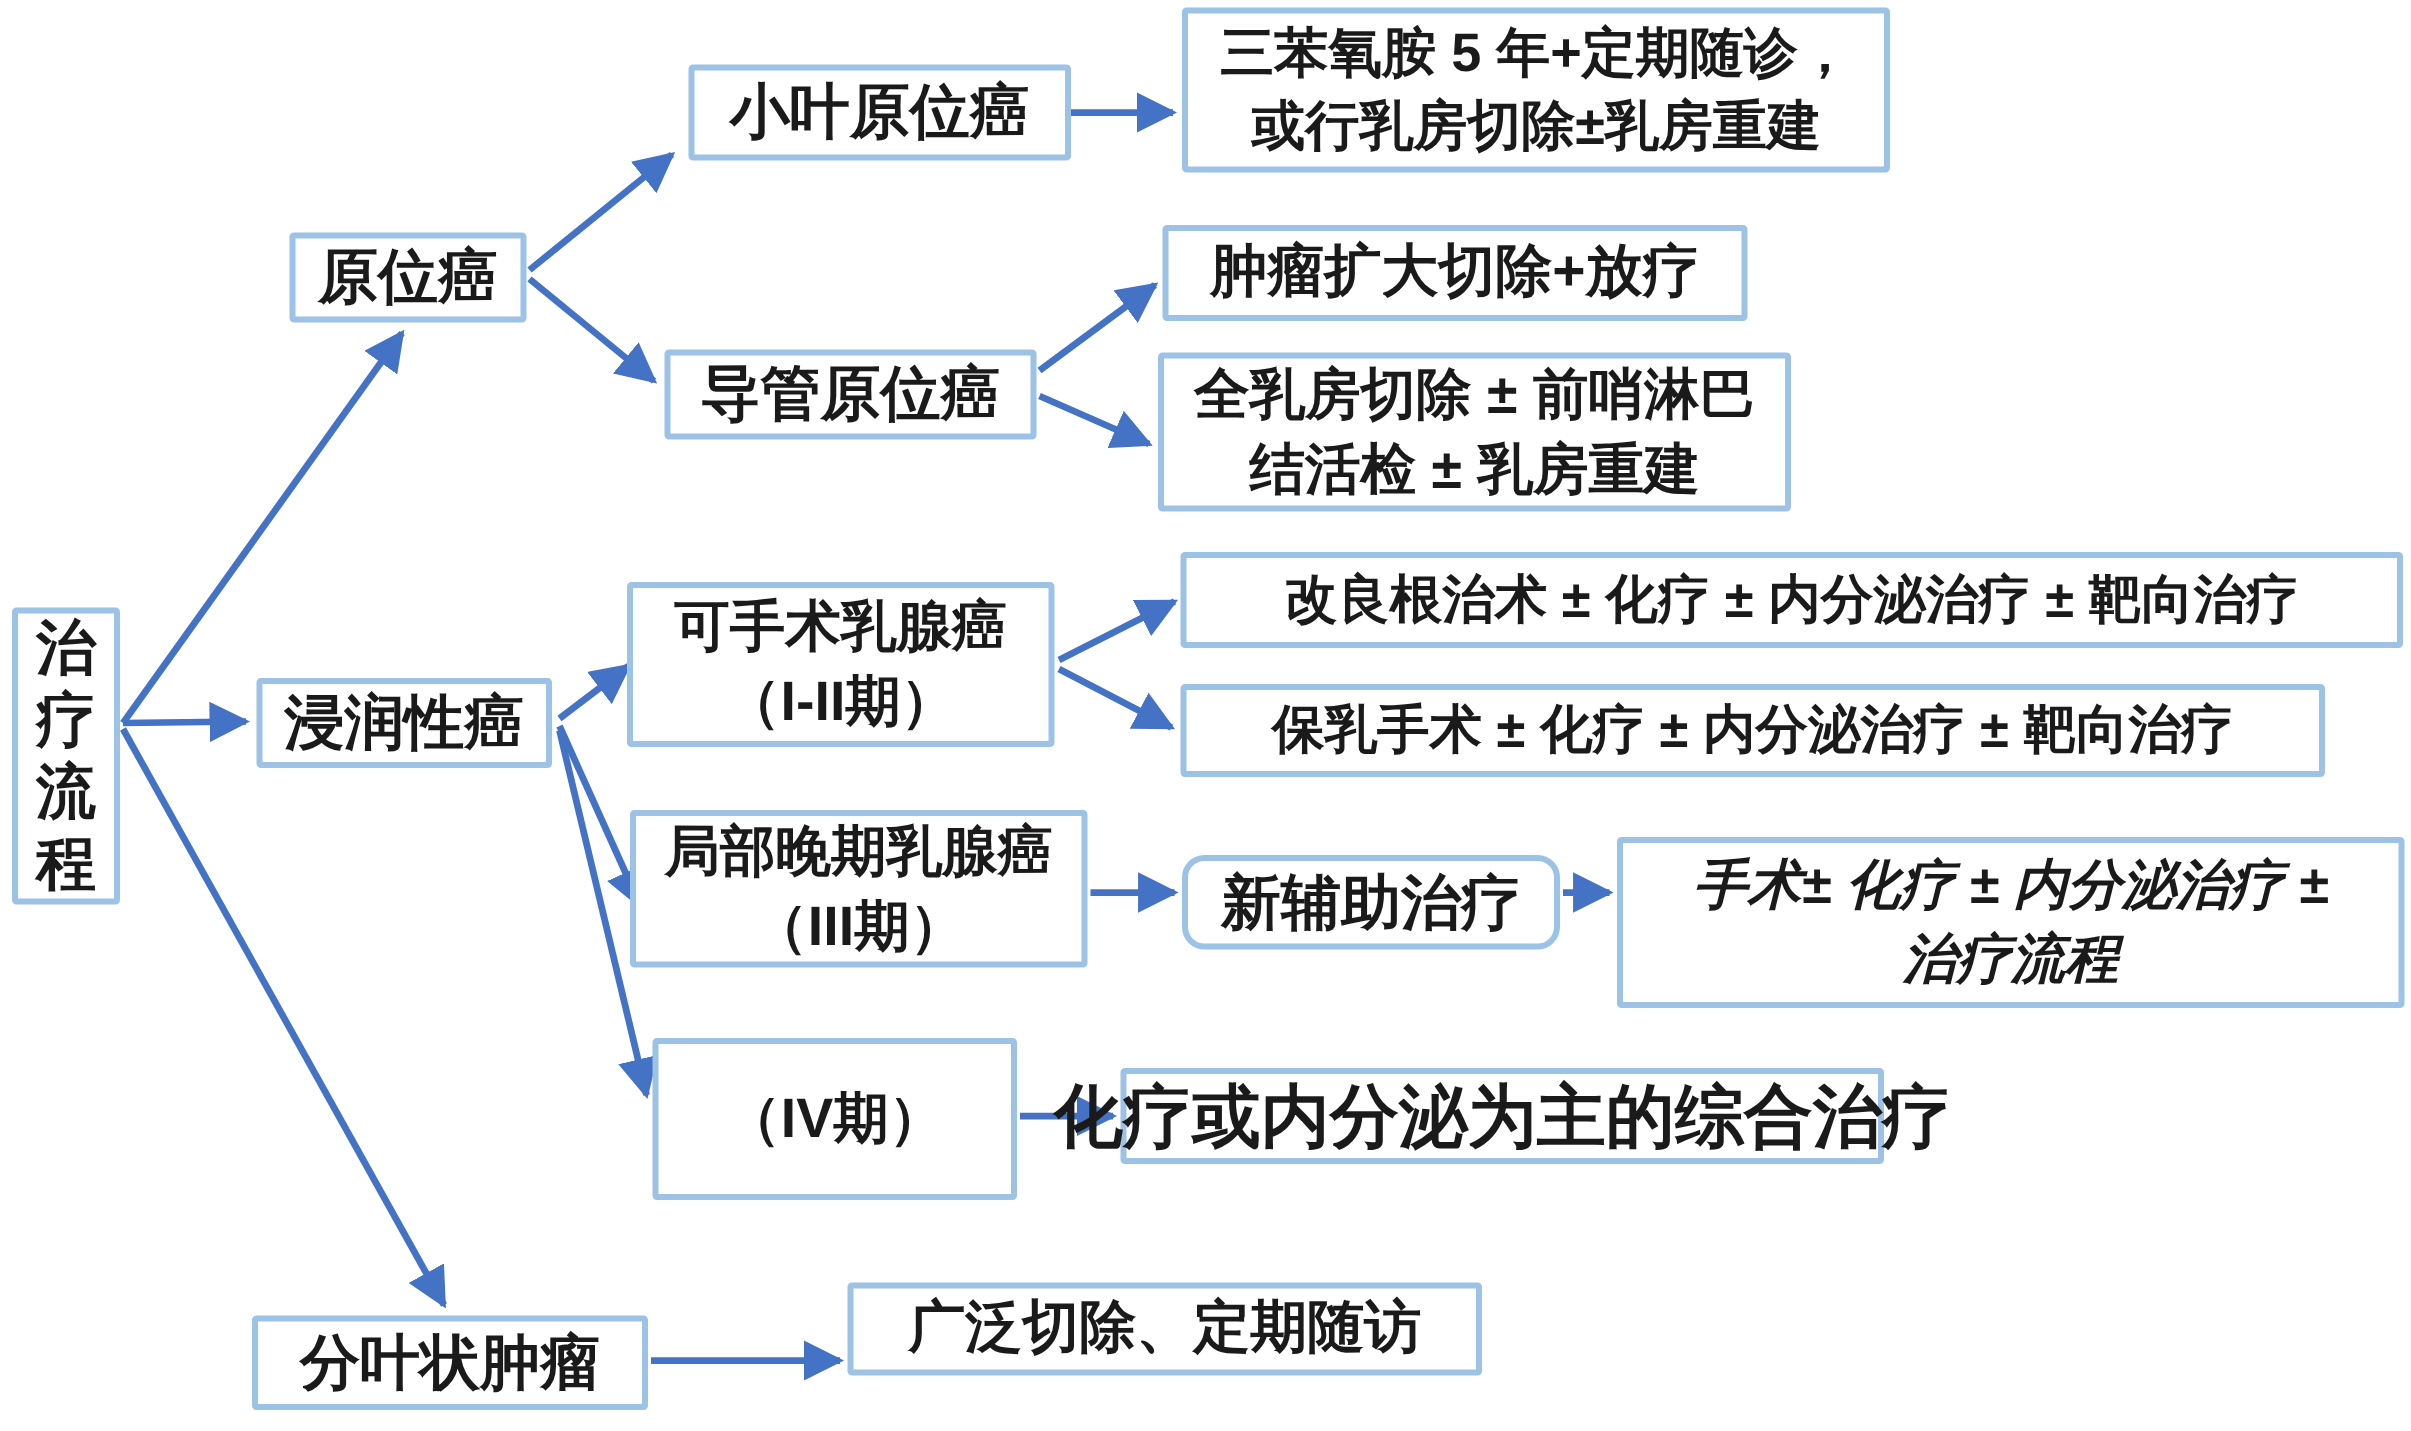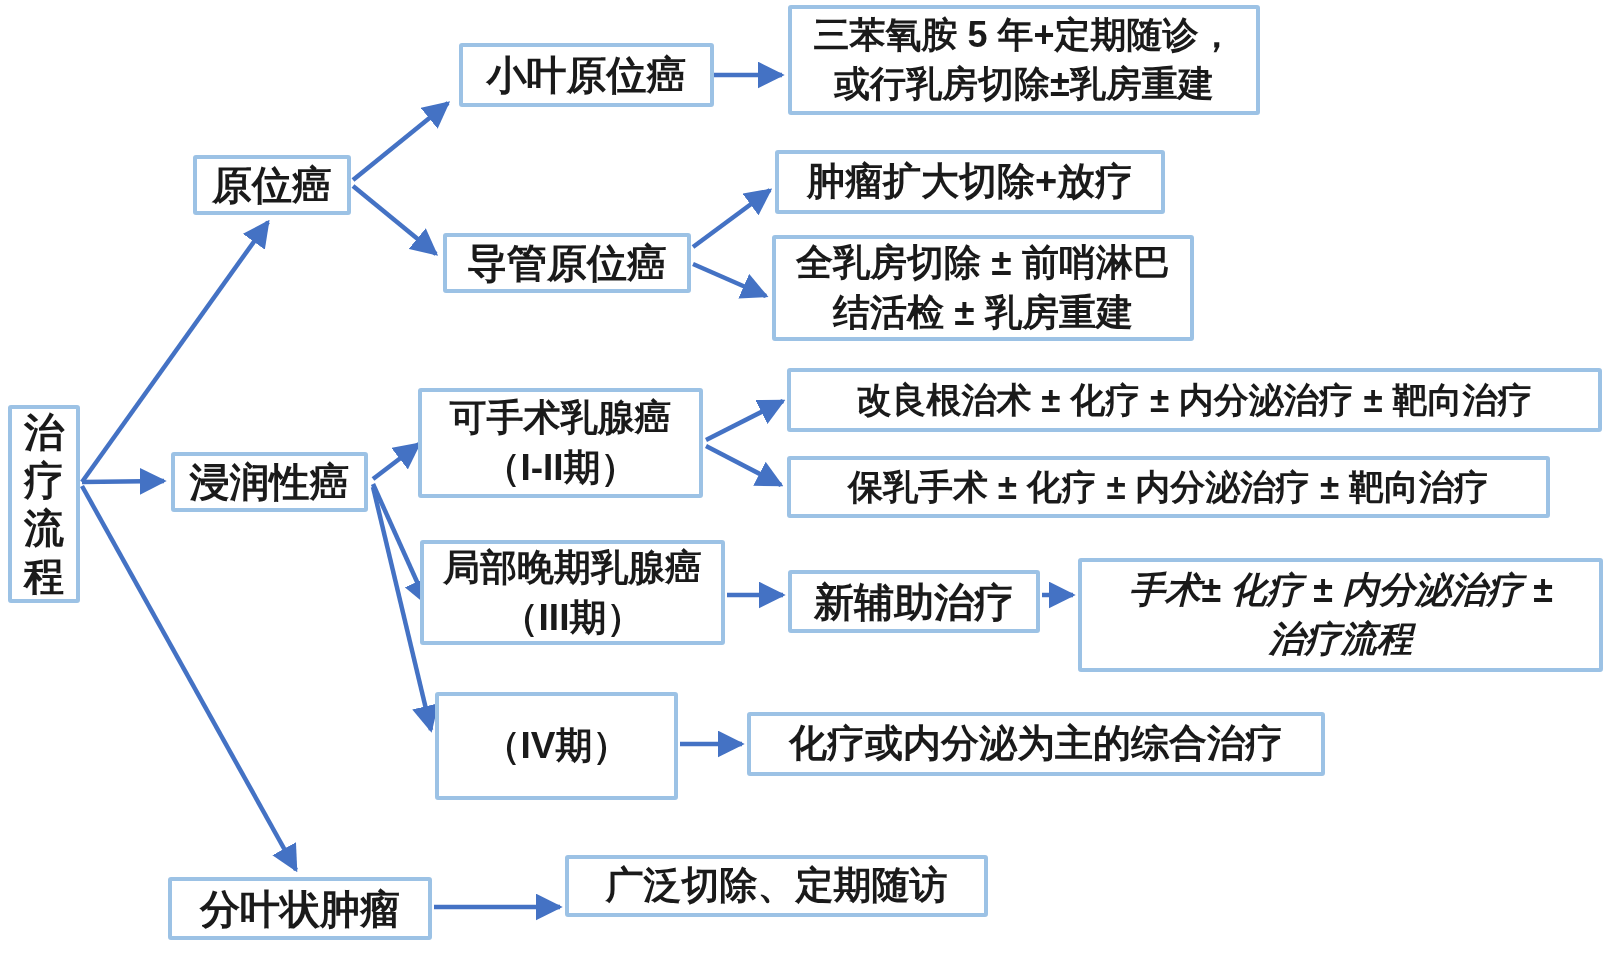--- a/index.html
+++ b/index.html
@@ -36,30 +36,30 @@
   }
   
   #b-root        {left:8px;   top:405px; width:72px;  height:198px; font-size:40px;justify-content:center;}
   #b-insitu      {left:193px; top:155px; width:158px; height:60px;  font-size:40px;}
   #b-lobular     {left:447px; top:43px;  width:255px; height:64px;  font-size:40px;margin-left:12px;}
   #b-ductal      {left:443px; top:233px; width:248px; height:60px;  font-size:40px;}
   #b-invasive    {left:171px; top:452px; width:197px; height:60px;  font-size:40px;}
   #b-operable    {left:418px; top:388px; width:285px; height:110px; font-size:37px;}
   #b-locadv      {left:420px; top:540px; width:305px; height:105px; font-size:37px;}
   #b-advanced    {left:435px; top:692px; width:243px; height:108px; font-size:37px;}
-  #b-neoadj      {left:788px; top:570px; width:252px; height:63px;  font-size:40px;}
+  #b-neoadj      {left:788px; top:570px; width:252px; height:63px;  font-size:40px;border-radius:15px;}
   #b-phyllodes   {left:168px; top:877px; width:264px; height:63px;  font-size:40px;}
   
   #b-r1          {left:788px; top:5px;   width:472px; height:110px; font-size:36px;}
   #b-r2          {left:775px; top:150px; width:390px; height:64px;  font-size:38px;}
   #b-r3          {left:772px; top:235px; width:422px; height:106px; font-size:37px;}
   #b-r4          {left:787px; top:368px; width:815px; height:64px;  font-size:35px;}
   #b-r5          {left:787px; top:456px; width:763px; height:62px;  font-size:35px;}
   #b-r6          {left:1078px;top:558px; width:525px; height:114px; font-size:36px;font-style:italic;}
-  #b-r7          {left:747px; top:712px; width:578px; height:64px;  font-size:38px;}
+  #b-r7          {left:747px; top:712px; width:509px; height:64px;  font-size:46px;}
   #b-r8          {left:565px; top:855px; width:423px; height:62px;  font-size:38px;}
 </style>
 </head>
 <body>
 
 <div class="stage">
 
   <svg class="edges" viewBox="0 0 1607 954" xmlns="http://www.w3.org/2000/svg">
     <defs>
       <marker id="ah" viewBox="0 0 10 10" refX="9" refY="5" markerWidth="6" markerHeight="6" orient="auto-start-reverse">

